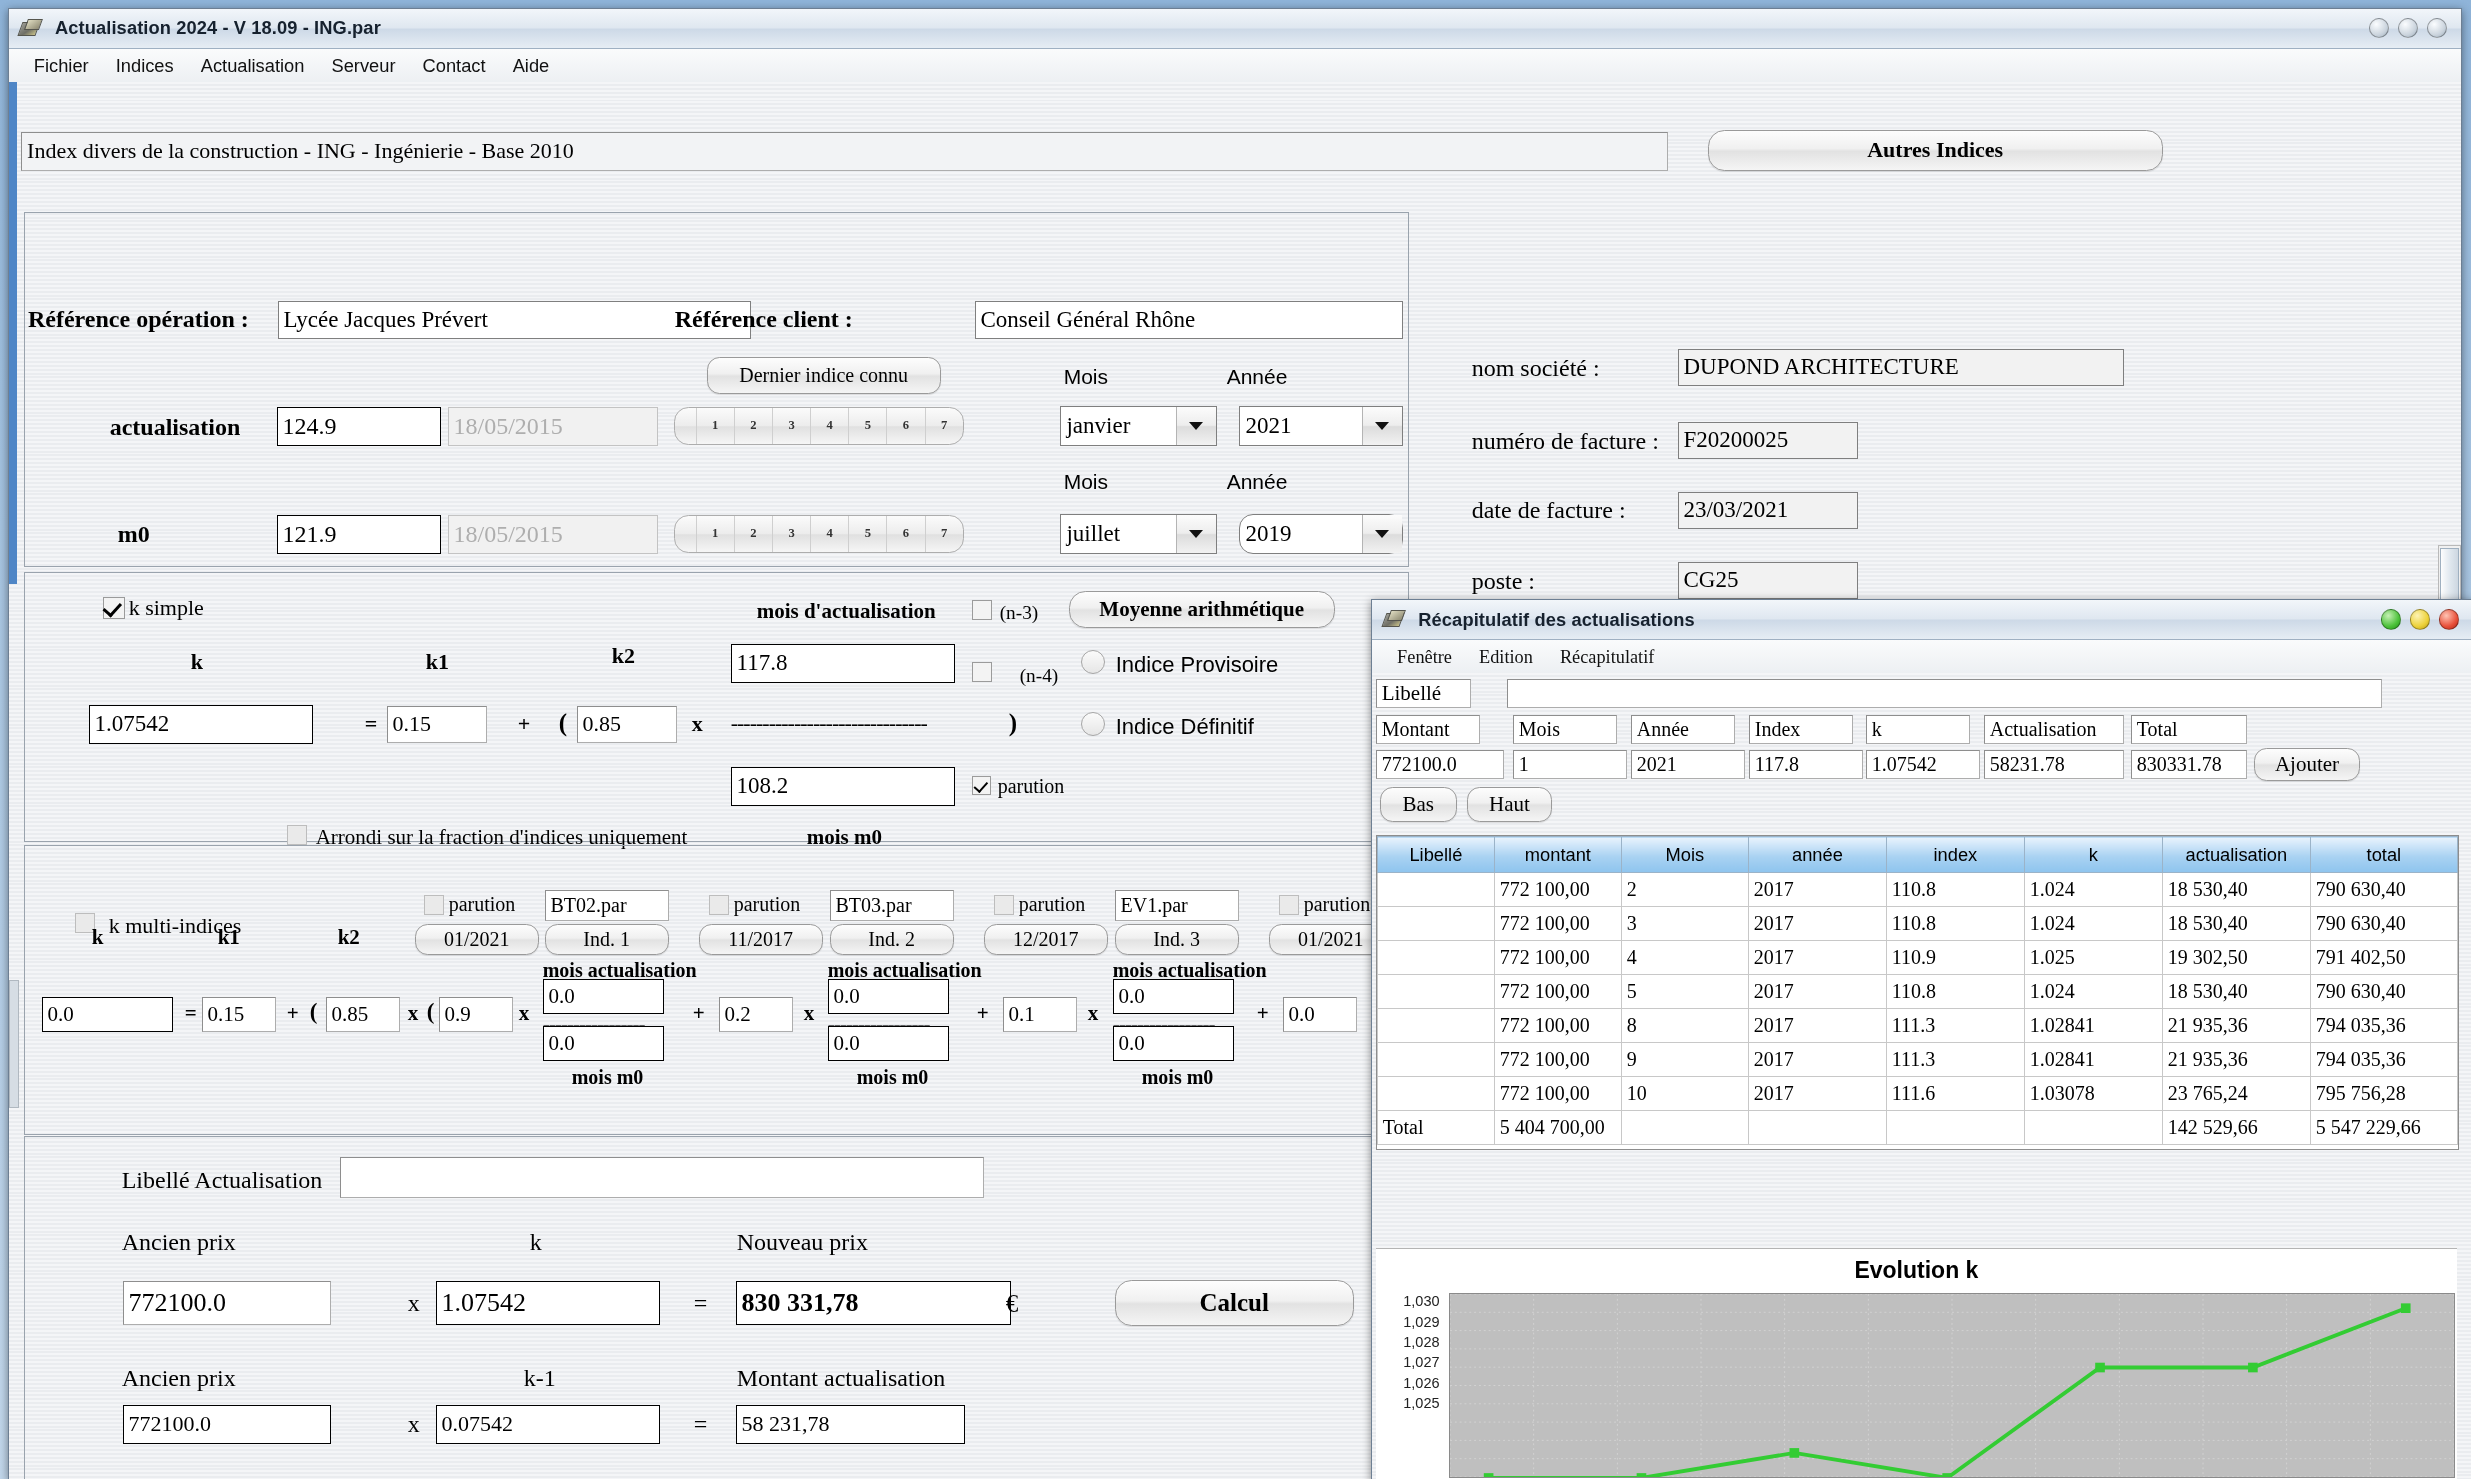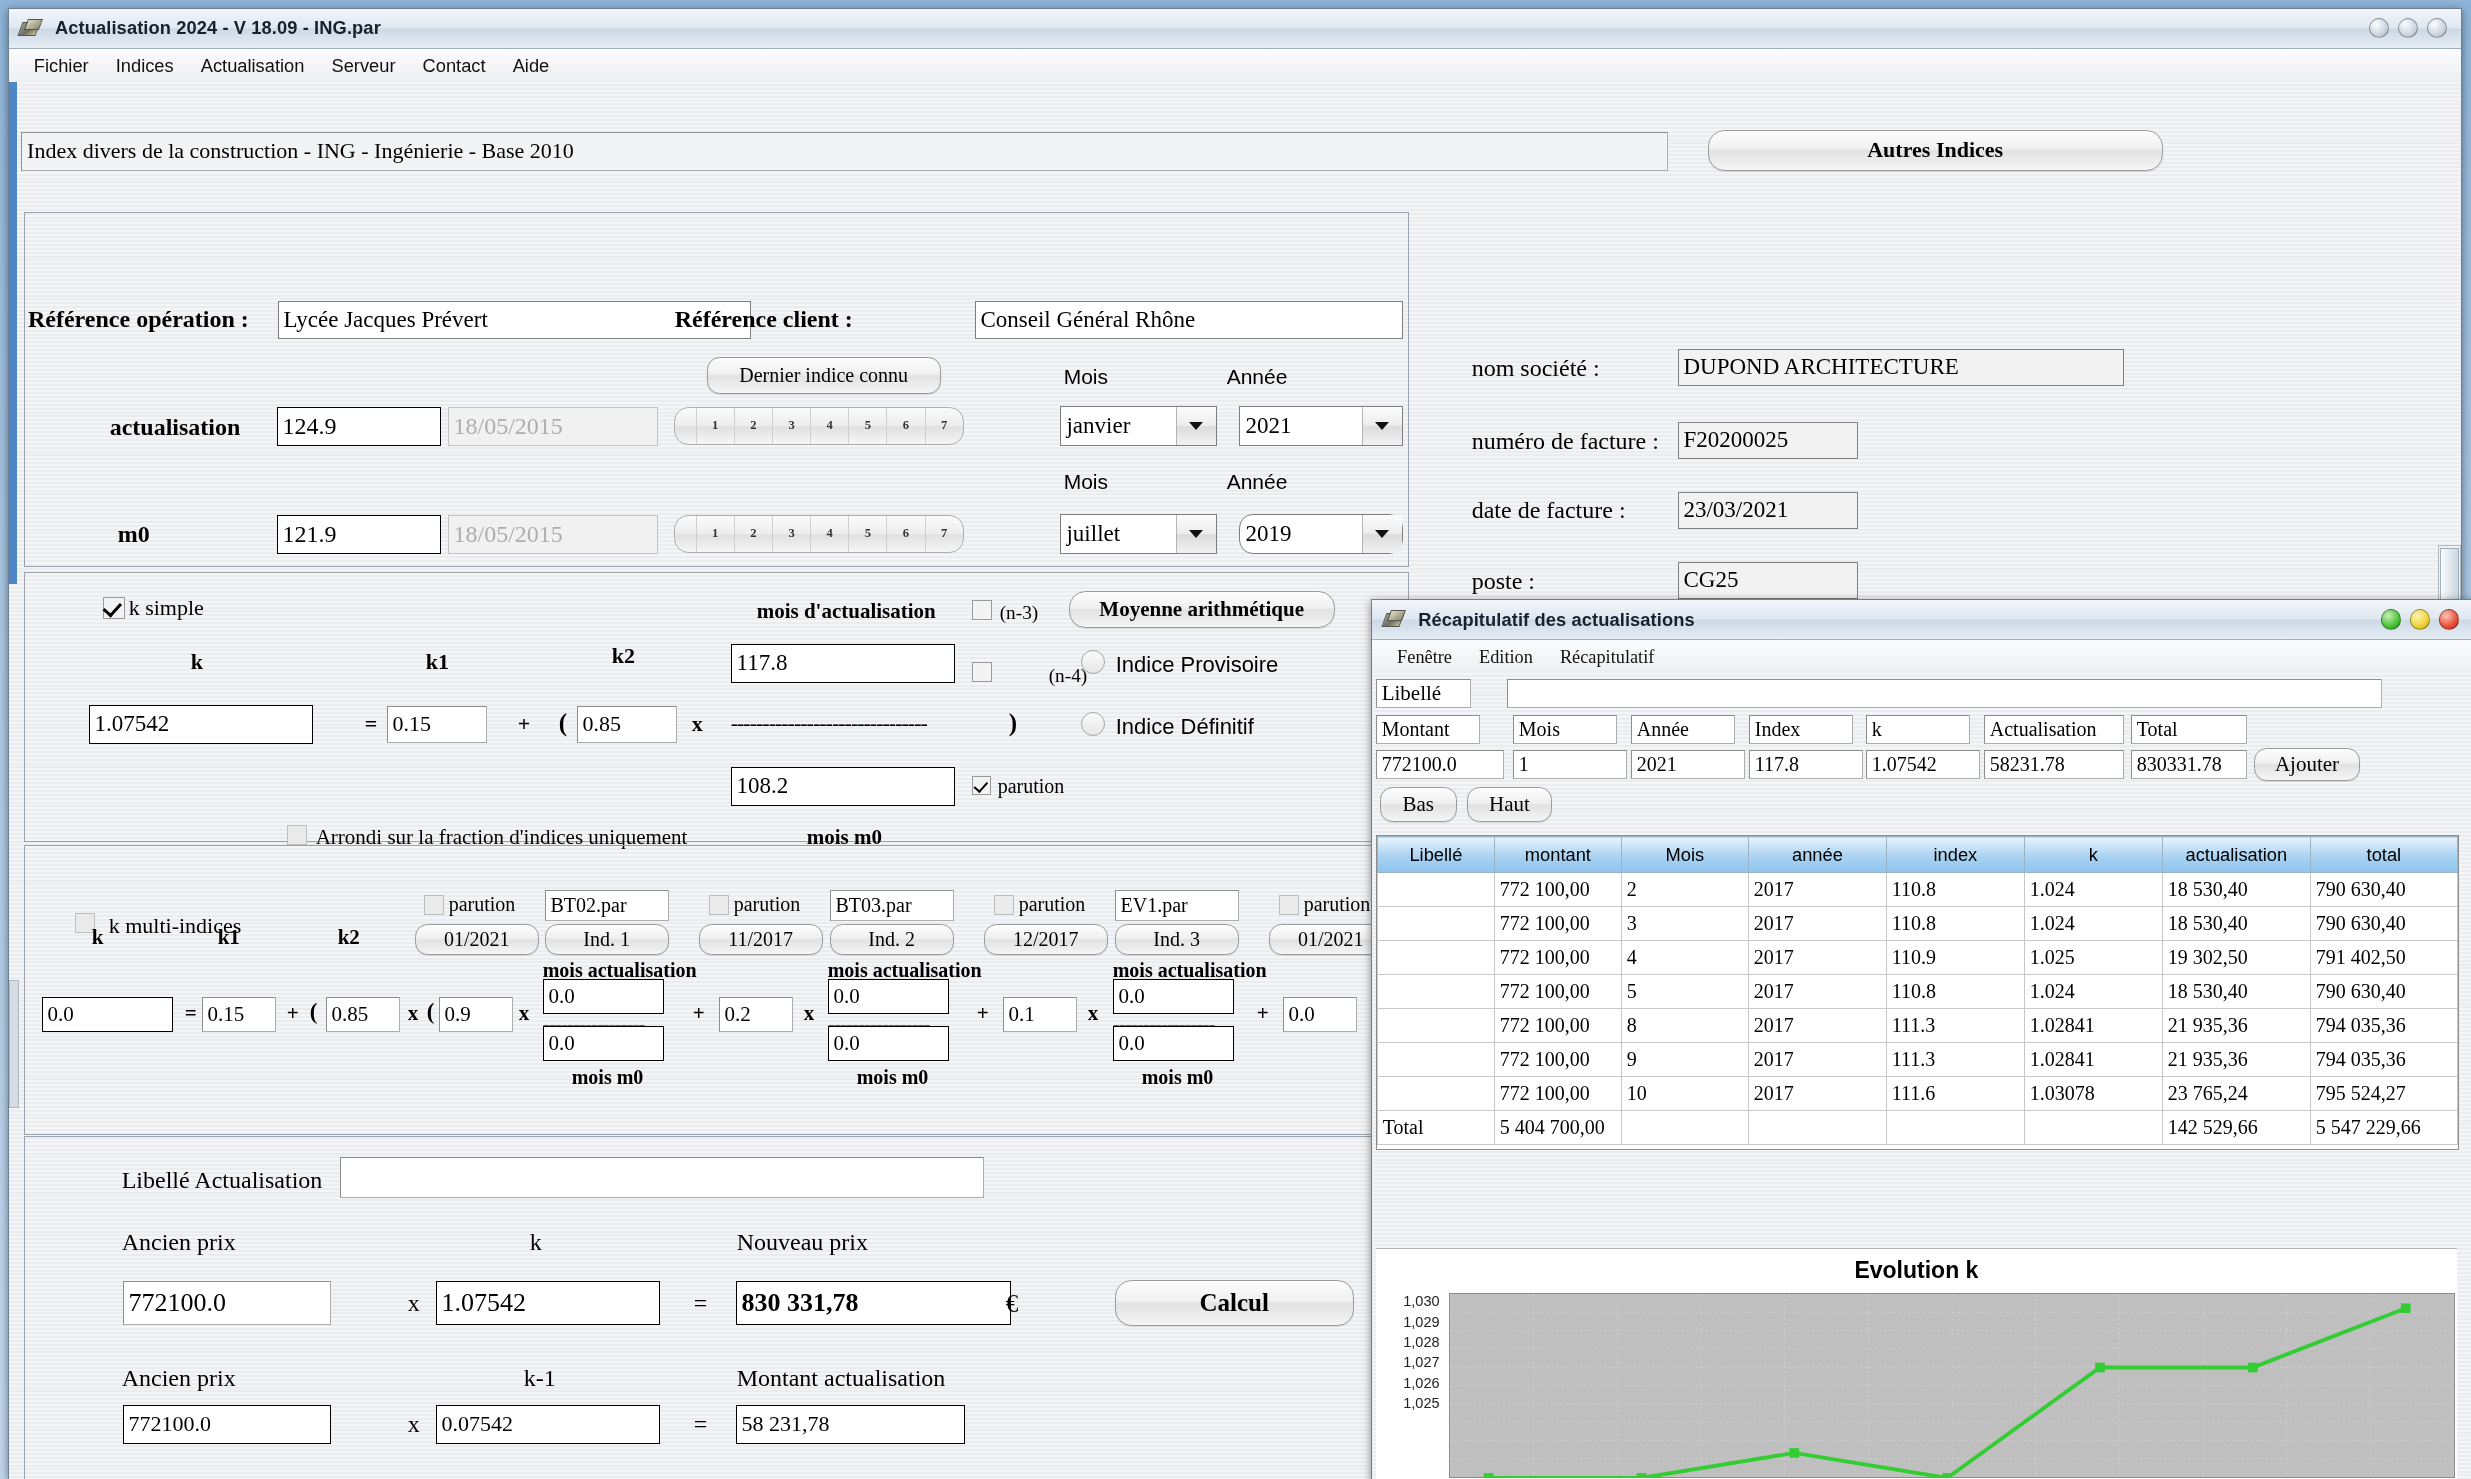--- a/index.html
+++ b/index.html
@@ -249,21 +249,21 @@
 
     <div class="btn" style="left:1060px;top:509px;width:266px;height:37px;font-size:21px;">Moyenne arithmétique</div>
 
     <div class="lbl b" style="left:182px;top:567px;font-size:22px;">k</div>
     <div class="lbl b" style="left:417px;top:567px;font-size:22px;">k1</div>
     <div class="lbl b" style="left:603px;top:561px;font-size:22px;">k2</div>
 
     <div class="tf strong" style="left:722px;top:562px;width:224px;height:39px;font-size:23px;">117.8</div>
 
     <div class="cb" style="left:963px;top:580px;"></div>
-    <div class="lbl" style="left:1040px;top:583px;font-size:19.3px;">(n-4)</div>
+    <div class="lbl" style="left:1011px;top:583px;font-size:19.3px;">(n-4)</div>
 
     <div class="rb" style="left:1072px;top:568px;"></div>
     <div class="lbl sans" style="left:1107px;top:570px;font-size:22px;">Indice Provisoire</div>
 
     <div class="tf strong" style="left:80px;top:623px;width:224px;height:39px;font-size:23px;">1.07542</div>
     <div class="lbl b" style="left:356px;top:629px;font-size:22px;">=</div>
     <div class="tf thin" style="left:378px;top:624px;width:100px;height:37px;font-size:22px;">0.15</div>
     <div class="lbl b" style="left:509px;top:629px;font-size:22px;">+</div>
     <div class="lbl b" style="left:550px;top:627px;font-size:25px;">(</div>
     <div class="tf thin" style="left:568px;top:624px;width:100px;height:37px;font-size:22px;">0.85</div>
@@ -503,21 +503,21 @@
               <td>794 035,36</td>
             </tr>
             <tr>
               <td></td>
               <td>772 100,00</td>
               <td>10</td>
               <td>2017</td>
               <td>111.6</td>
               <td>1.03078</td>
               <td>23 765,24</td>
-              <td>795 524,27</td>
+              <td>795 756,28</td>
             </tr>
             <tr class="total">
               <td>Total</td>
               <td>5 404 700,00</td>
               <td></td>
               <td></td>
               <td></td>
               <td></td>
               <td>142 529,66</td>
               <td>5 547 229,66</td>

